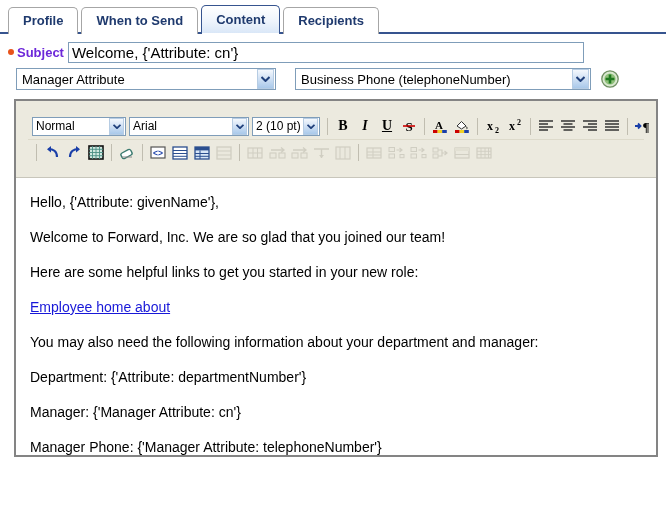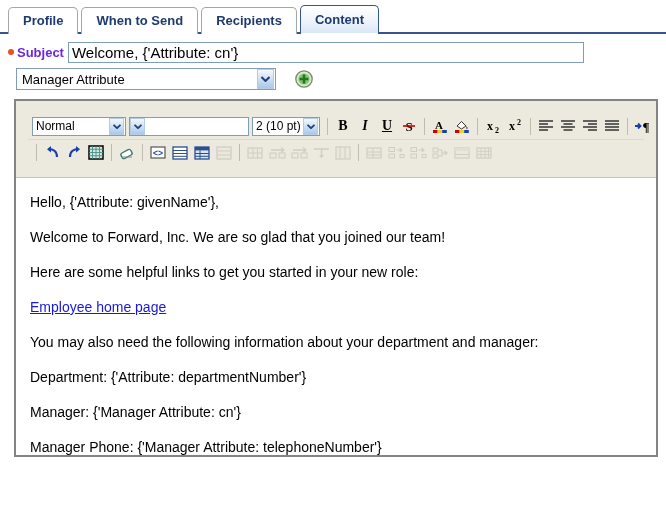--- a/index.html
+++ b/index.html
@@ -266,25 +266,25 @@
 
 <div class="tabbar">
   <div class="tabbar-underline"></div>
   <div class="tabs">
     <div class="tab">
       <span>Profile</span>
     </div>
     <div class="tab">
       <span>When to Send</span>
     </div>
+    <div class="tab active">
+      <span>Content</span>
+    </div>
     <div class="tab">
       <span>Recipients</span>
-    </div>
-    <div class="tab active">
-      <span>Content</span>
     </div>
   </div>
 </div>
 
 <div class="subject-row">
   <span class="req-dot"></span>
   <span class="subject-label">Subject</span>
   <input class="subject-input" type="text" value="Welcome, {'Attribute: cn'}" style="">
 </div>
 
@@ -292,20 +292,28 @@
 
   <div class="sel sel-attr">
     <span class="sel-text">Manager Attribute</span>
     <span class="sel-arrow">
       <svg width="9" height="6" viewBox="0 0 9 6">
           <path d="M0.5 1 L4.5 5 L8.5 1" fill="none" stroke="#1f3f7a" stroke-width="2"></path>
         </svg>
     </span>
   </div>
 
+  <div class="sel sel-field">
+    <span class="sel-text">Business Phone (telephoneNumber)</span>
+    <span class="sel-arrow">
+      <svg width="9" height="6" viewBox="0 0 9 6">
+          <path d="M0.5 1 L4.5 5 L8.5 1" fill="none" stroke="#1f3f7a" stroke-width="2"></path>
+        </svg>
+    </span>
+  </div>
 
   <span class="add-btn">
     <svg width="18" height="18" viewBox="0 0 18 18">
       <circle cx="9" cy="9" r="8.2" fill="#d9e8cf" stroke="#6f8f62" stroke-width="1.3"></circle>
       <circle cx="9" cy="9" r="5.6" fill="#8fc07a" stroke="none"></circle>
       <path d="M9 4.6 V13.4 M4.6 9 H13.4" stroke="#1f7a1f" stroke-width="2.6" stroke-linecap="butt"></path>
     </svg>
   </span>
 </div>
 
@@ -318,20 +326,21 @@
       <div class="tsel tsel-style">
         <span class="tsel-text">Normal</span>
         <span class="tsel-arrow">
           <svg width="8" height="5" viewBox="0 0 8 5">
               <path d="M0.5 0.8 L4 4.2 L7.5 0.8" fill="none" stroke="#1f3f7a" stroke-width="1.8"></path>
             </svg>
         </span>
       </div>
 
       <div class="tsel tsel-font">
+        <span class="tsel-text">Arial</span>
         <span class="tsel-arrow">
           <svg width="8" height="5" viewBox="0 0 8 5">
               <path d="M0.5 0.8 L4 4.2 L7.5 0.8" fill="none" stroke="#1f3f7a" stroke-width="1.8"></path>
             </svg>
         </span>
       </div>
 
       <div class="tsel tsel-size">
         <span class="tsel-text">2 (10 pt)</span>
         <span class="tsel-arrow">
@@ -622,20 +631,20 @@
         </svg>
       </div>
     </div>
   </div>
 
   <div class="canvas">
     <p class="line">Hello, {'Attribute: givenName'},</p>
     <p class="line">Welcome to Forward, Inc. We are so glad that you joined our team!</p>
     <p class="line">Here are some helpful links to get you started in your new role:</p>
     <p class="line">
-      <a href="#">Employee home page</a>
+      <a href="#">Employee home about</a>
     </p>
     <p class="line">You may also need the following information about your department and manager:</p>
     <p class="line">Department: {'Attribute: departmentNumber'}</p>
     <p class="line">Manager: {'Manager Attribute: cn'}</p>
     <p class="line">Manager Phone: {'Manager Attribute: telephoneNumber'}</p>
   </div>
 </div>
 
 </body></html>

